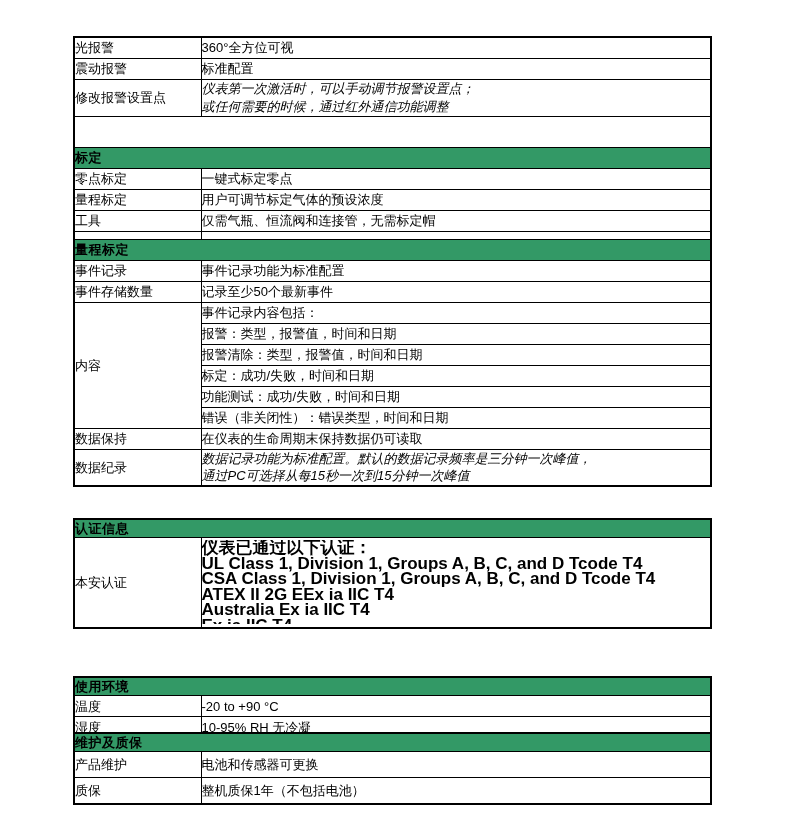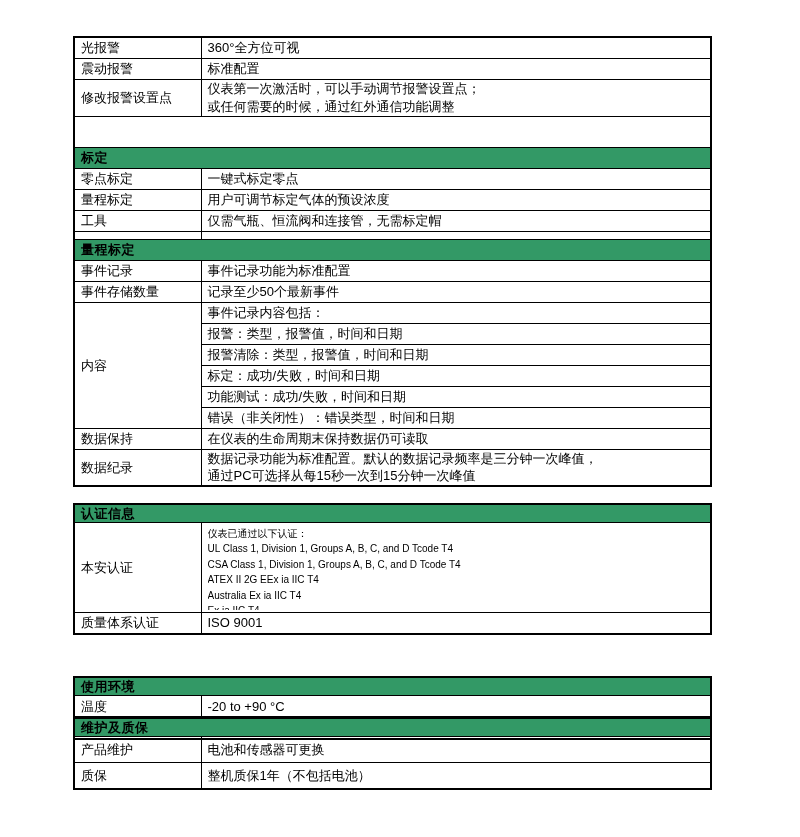--- a/index.html
+++ b/index.html
@@ -6,36 +6,36 @@
   .page{
     position:relative;width:800px;height:837px;background:#ffffff;
     font-family:"Liberation Sans","DejaVu Sans",sans-serif;color:#000;
     overflow:hidden;
   }
   table.spec{
     position:absolute;left:73px;border-collapse:collapse;table-layout:fixed;
     width:639px;border:2px solid #000;
   }
   table.spec td{
-    border:1.5px solid #000;font-size:13px;padding:0 6px;
+    border:1.5px solid #000;font-size:13px;padding:0 0;
     vertical-align:middle;overflow:hidden;white-space:nowrap;
     line-height:17px;
     margin-top:48px;
   }
   col.c1{width:127px;}
   td.green{
     background:var(--green,#339966);font-weight:bold;font-size:14px;
     padding:1px 4px;letter-spacing:0.5px;
   }
   tr.h21{height:21px;} tr.h37{height:37px;} tr.h31{height:31px;}
   tr.h8{height:8px;}  tr.h90{height:90px;} tr.h18{height:18px;}
   tr.h22{height:22px;} tr.h26{height:26px;}
   td.certcell{vertical-align:top;padding-top:2px;}
-  .certclip{height:84px;overflow:hidden;line-height:15.5px;font-size:10px;}
-  .vl{line-height:17.5px;}
+  .certclip{height:84px;overflow:hidden;line-height:15.5px;font-size:17px;font-weight:bold;}
+  .vl{line-height:17.5px;font-style:italic;}
 </style>
 </head>
 <body>
 
 <div class="page">
 
   <table class="spec" style="top:36px;">
     <colgroup>
         <col class="c1">
         <col>
@@ -115,45 +115,41 @@
       <tr class="h37">
         <td>数据纪录</td>
         <td>
           <div class="vl">数据记录功能为标准配置。默认的数据记录频率是三分钟一次峰值，</div>
           <div class="vl">通过PC可选择从每15秒一次到15分钟一次峰值</div>
         </td>
       </tr>
     </tbody>
   </table>
 
-  <table class="spec" style="top:503px;">
+  <table class="spec" style="top:518px;">
     <colgroup>
         <col class="c1">
         <col>
       </colgroup>
     <tbody>
       <tr class="h18">
         <td class="green" colspan="2">认证信息</td>
       </tr>
       <tr class="h90">
         <td>本安认证</td>
         <td class="certcell">
           <div class="certclip">
             <div>仪表已通过以下认证：</div>
             <div>UL Class 1, Division 1, Groups A, B, C, and D Tcode T4</div>
             <div>CSA Class 1, Division 1, Groups A, B, C, and D Tcode T4</div>
             <div>ATEX II 2G EEx ia IIC T4</div>
             <div>Australia Ex ia IIC T4</div>
             <div>Ex ia IIC T4</div>
           </div>
         </td>
-      </tr>
-      <tr class="h21">
-        <td>质量体系认证</td>
-        <td>ISO 9001</td>
       </tr>
     </tbody>
   </table>
 
   <table class="spec" style="top:676px;">
     <colgroup>
         <col class="c1">
         <col>
       </colgroup>
     <tbody>
@@ -164,21 +160,21 @@
         <td>温度</td>
         <td>-20 to +90 °C</td>
       </tr>
       <tr class="h22">
         <td>湿度</td>
         <td>10-95% RH 无冷凝</td>
       </tr>
     </tbody>
   </table>
 
-  <table class="spec" style="top:717px;">
+  <table class="spec" style="top:732px;">
     <colgroup>
         <col class="c1">
         <col>
       </colgroup>
     <tbody>
       <tr class="h18">
         <td class="green" colspan="2">维护及质保</td>
       </tr>
       <tr class="h26">
         <td>产品维护</td>

